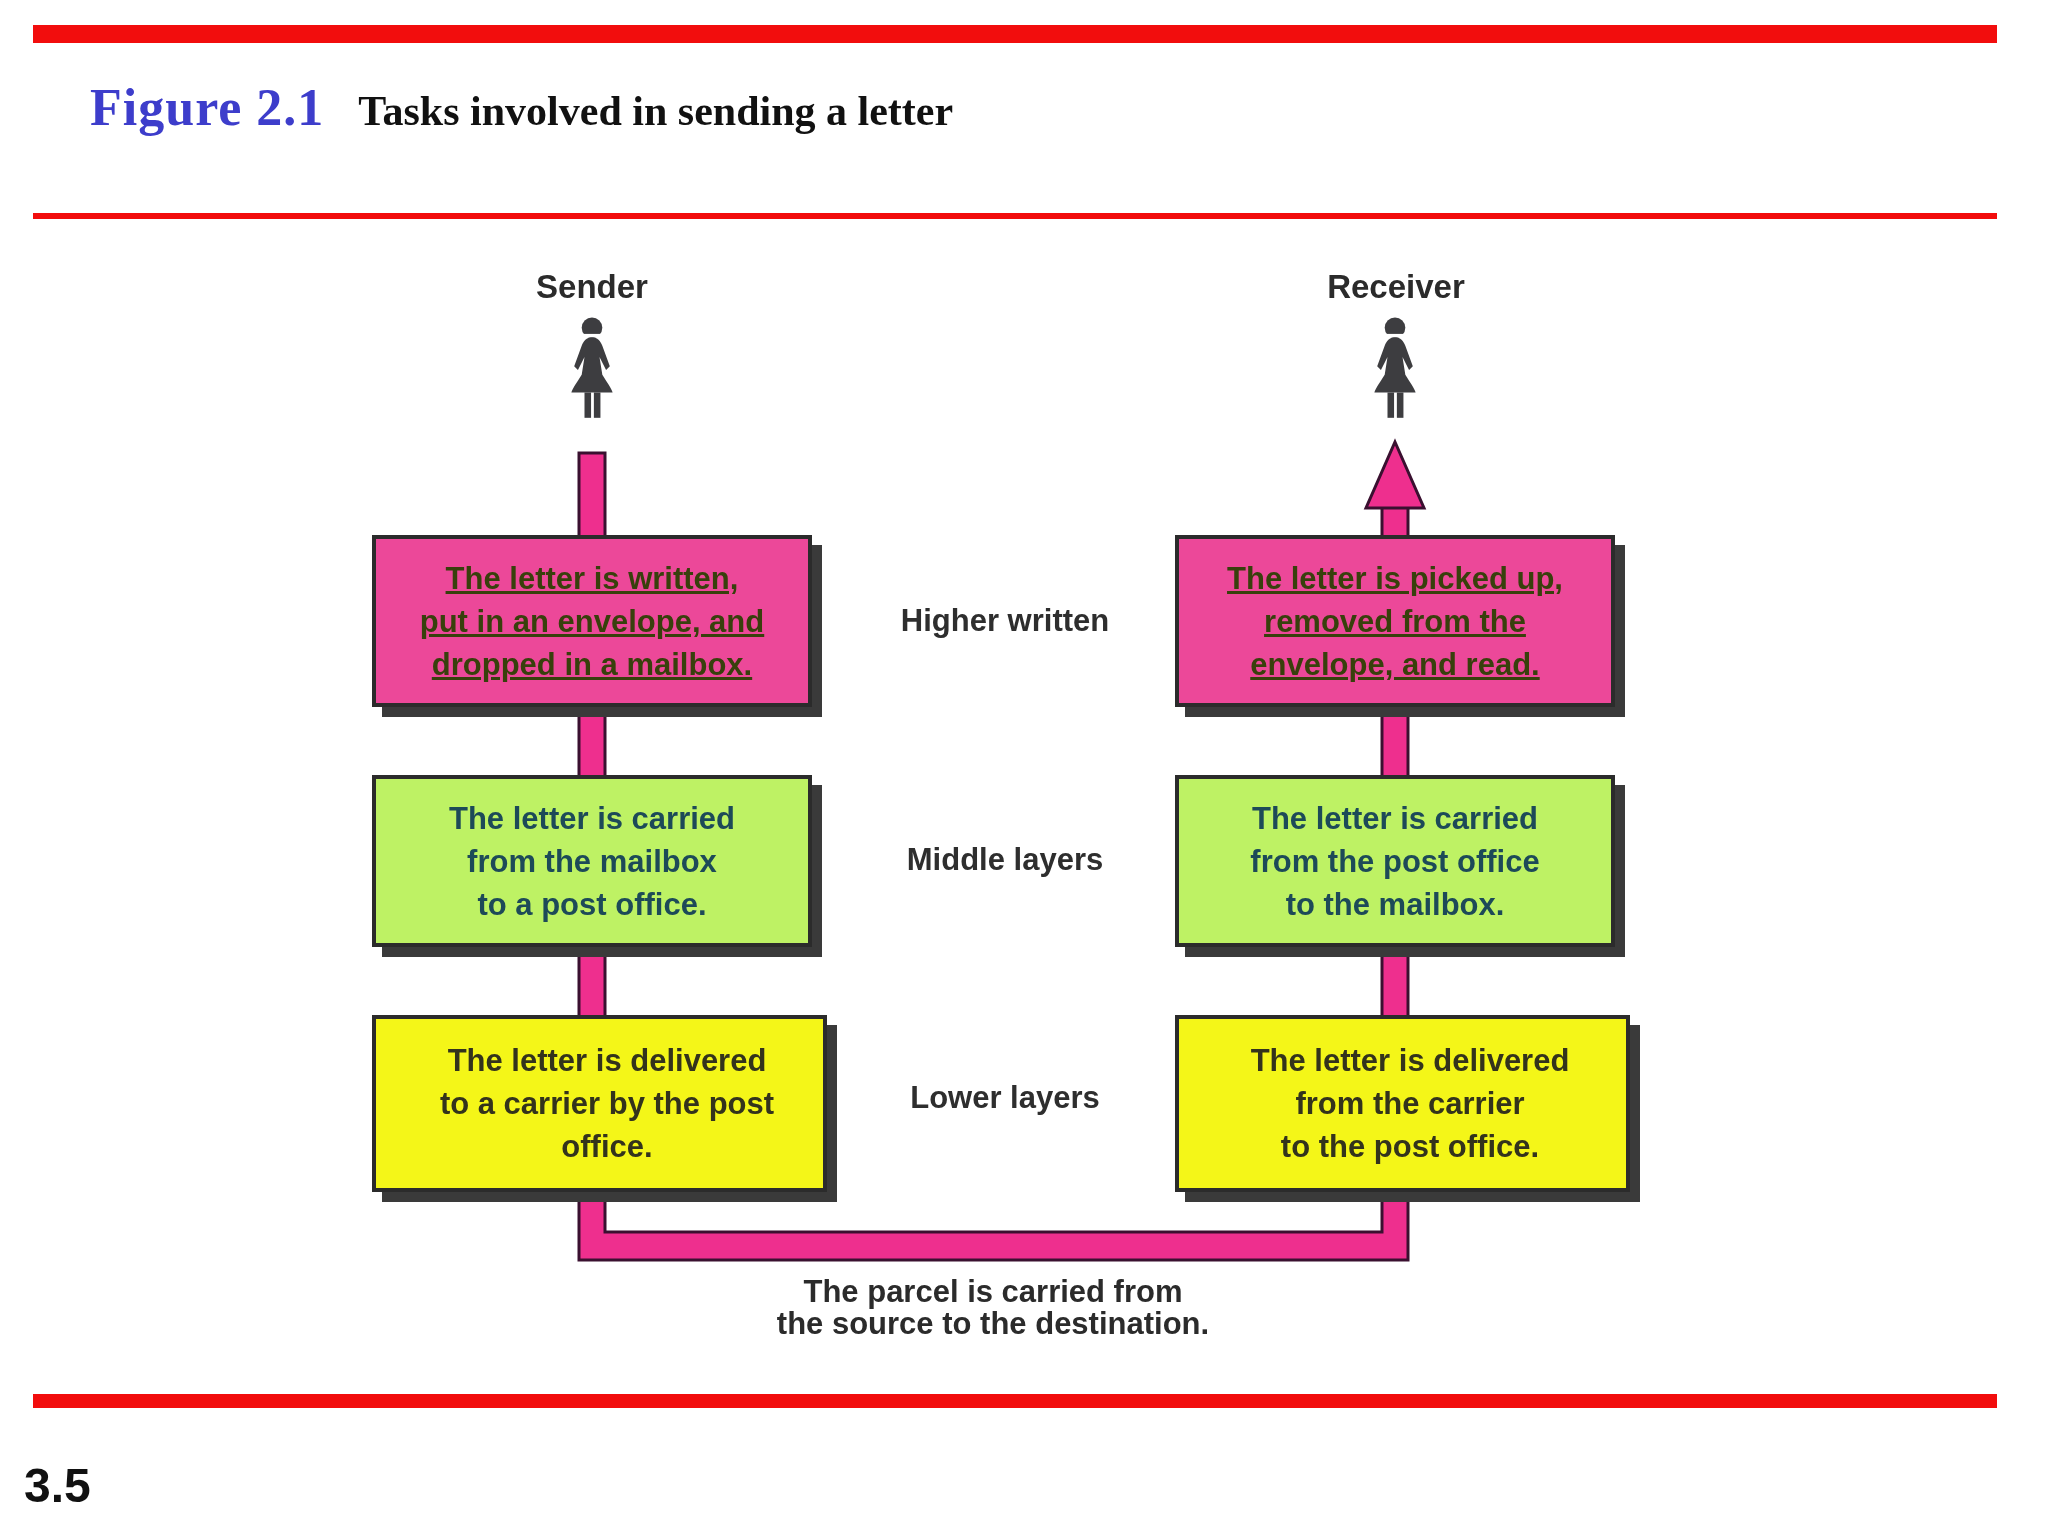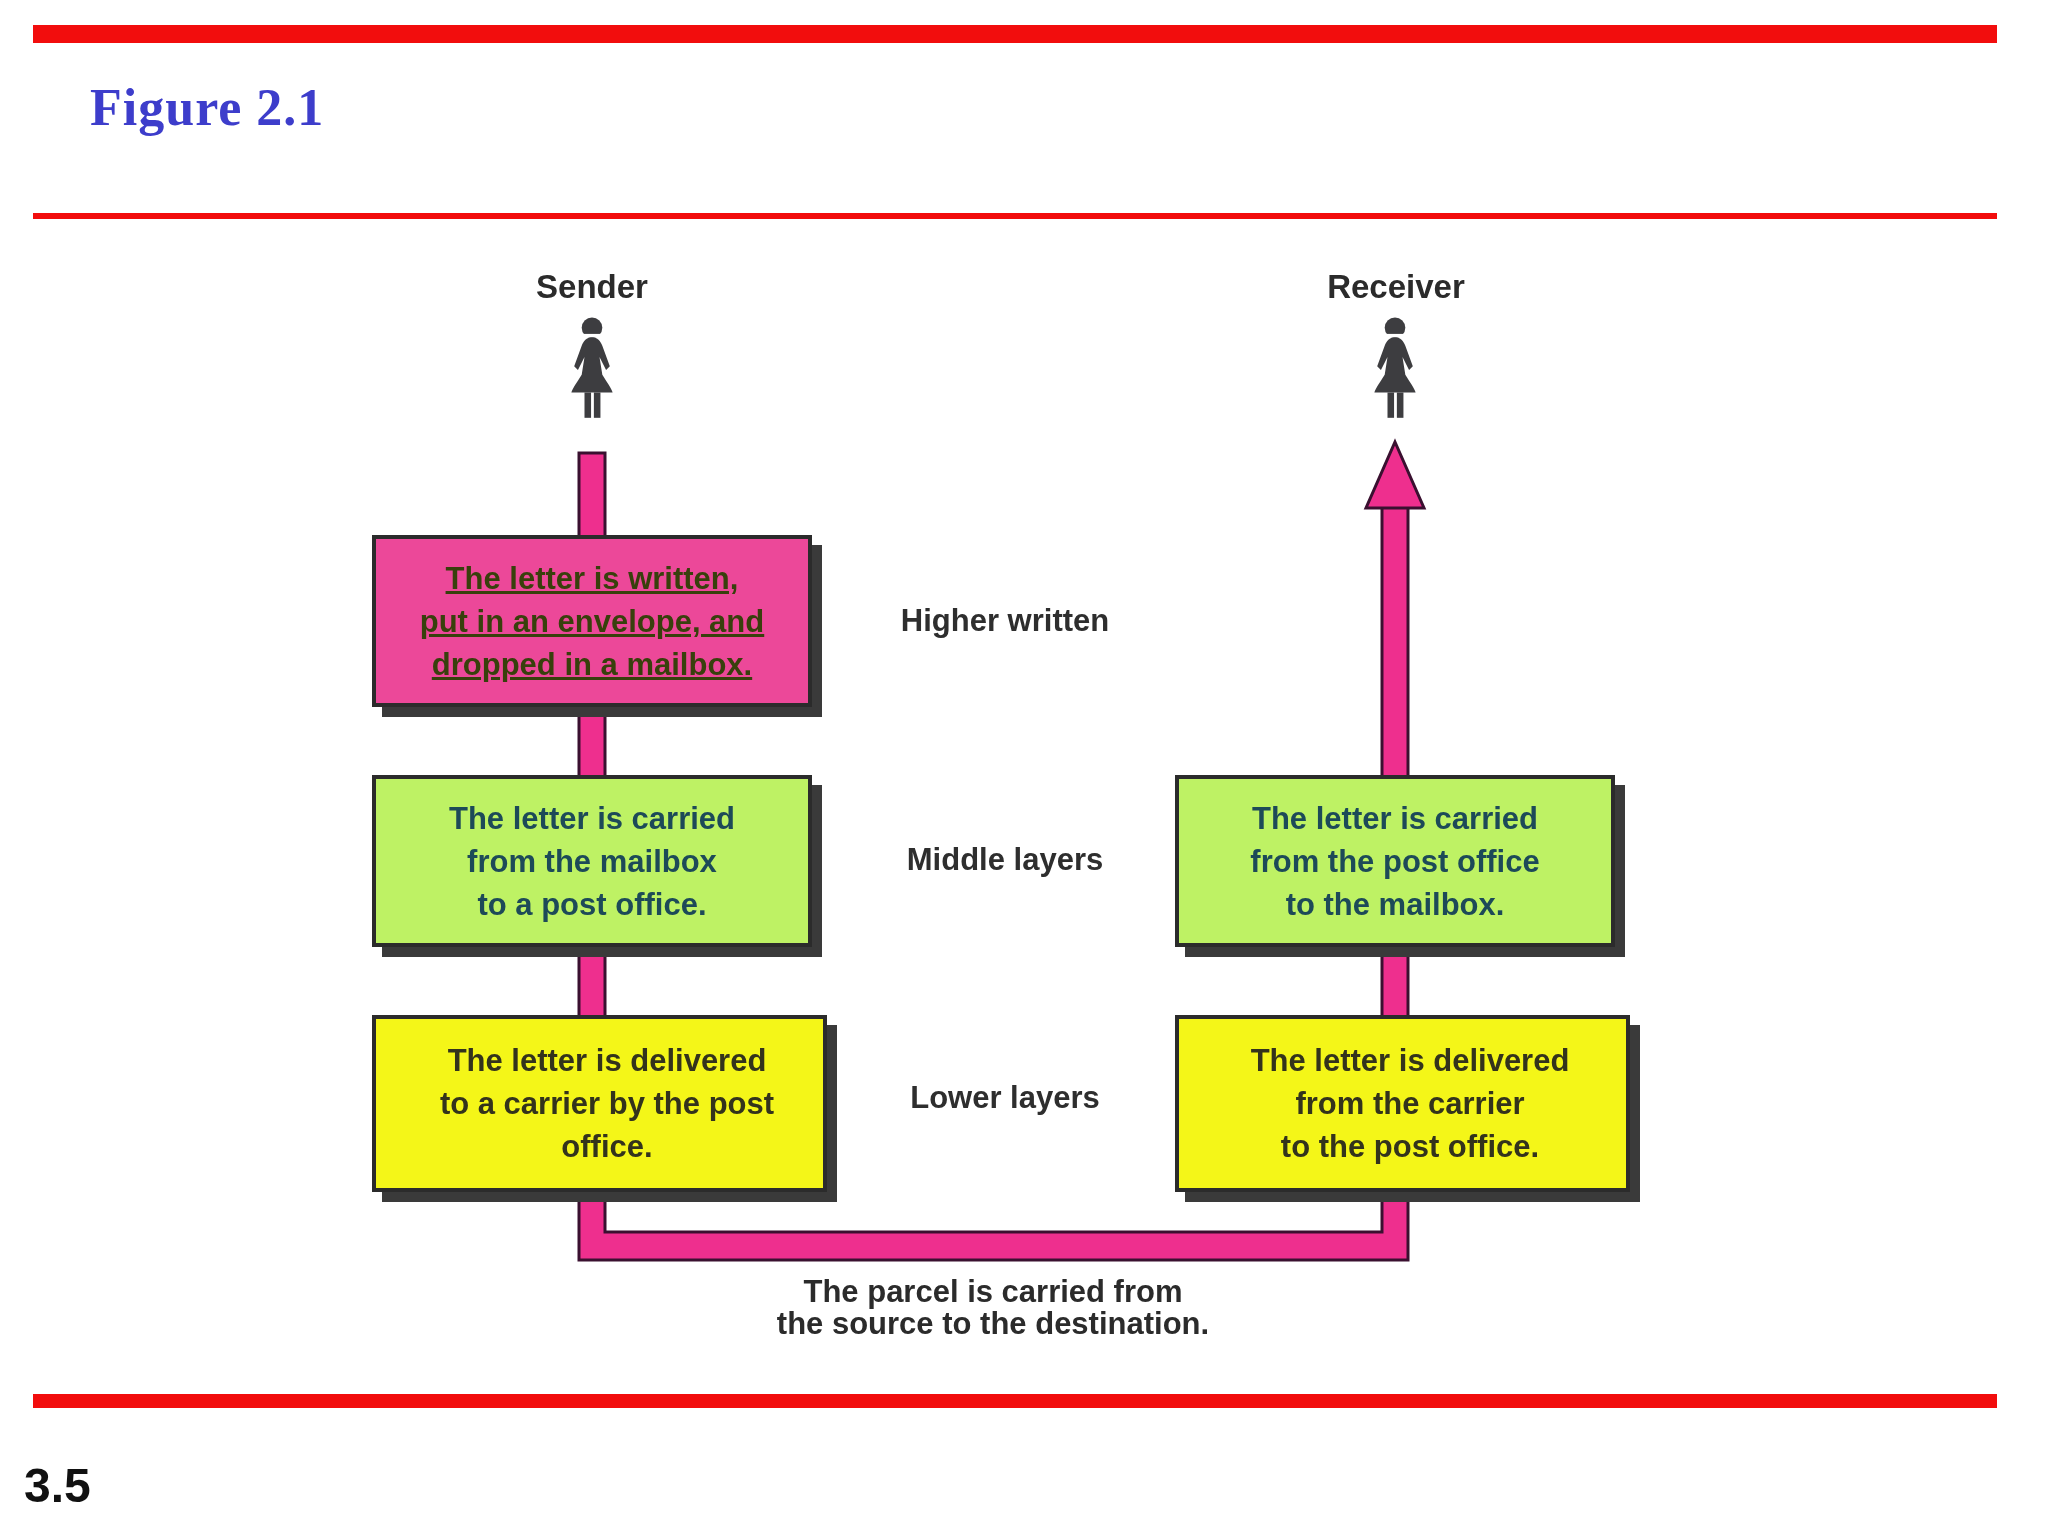--- a/index.html
+++ b/index.html
@@ -73,20 +73,21 @@
 <body>
 
 <div class="slide">
 
   <div class="bar bar-top"></div>
   <div class="bar bar-under-title"></div>
   <div class="bar bar-bottom"></div>
 
   <div class="title-row">
     <span class="figure-label">Figure 2.1</span>
+    <span class="figure-title">Tasks involved in sending a letter</span>
   </div>
 
   <svg class="connector-svg" width="2048" height="1536" viewBox="0 0 2048 1536">
     <path d="M579,453 L579,1260 L1408,1260 L1408,506 L1382,506 L1382,1232 L605,1232 L605,453 Z" fill="#ee2f8e" stroke="#3a1030" stroke-width="3"></path>
     <polygon points="1395,442 1424,508 1366,508" fill="#ee2f8e" stroke="#3a1030" stroke-width="3"></polygon>
   </svg>
 
   <div class="person-label" style="left:442px;">Sender</div>
   <div class="person-label" style="left:1246px;">Receiver</div>
 
@@ -113,20 +114,23 @@
   <div class="task-box col-left row-high box-green">The letter is written,
 put in an envelope, and
 dropped in a mailbox.</div>
   <div class="task-box col-left row-mid box-blue">The letter is carried
 from the mailbox
 to a post office.</div>
   <div class="task-box col-left row-low box-yellow">The letter is delivered
 to a carrier by the post
 office.</div>
 
+  <div class="task-box col-right row-high box-green">The letter is picked up,
+removed from the
+envelope, and read.</div>
   <div class="task-box col-right row-mid box-blue">The letter is carried
 from the post office
 to the mailbox.</div>
   <div class="task-box col-right row-low box-yellow">The letter is delivered
 from the carrier
 to the post office.</div>
 
   <div class="layer-label layer-high">Higher written</div>
   <div class="layer-label layer-mid">Middle layers</div>
   <div class="layer-label layer-low">Lower layers</div>

